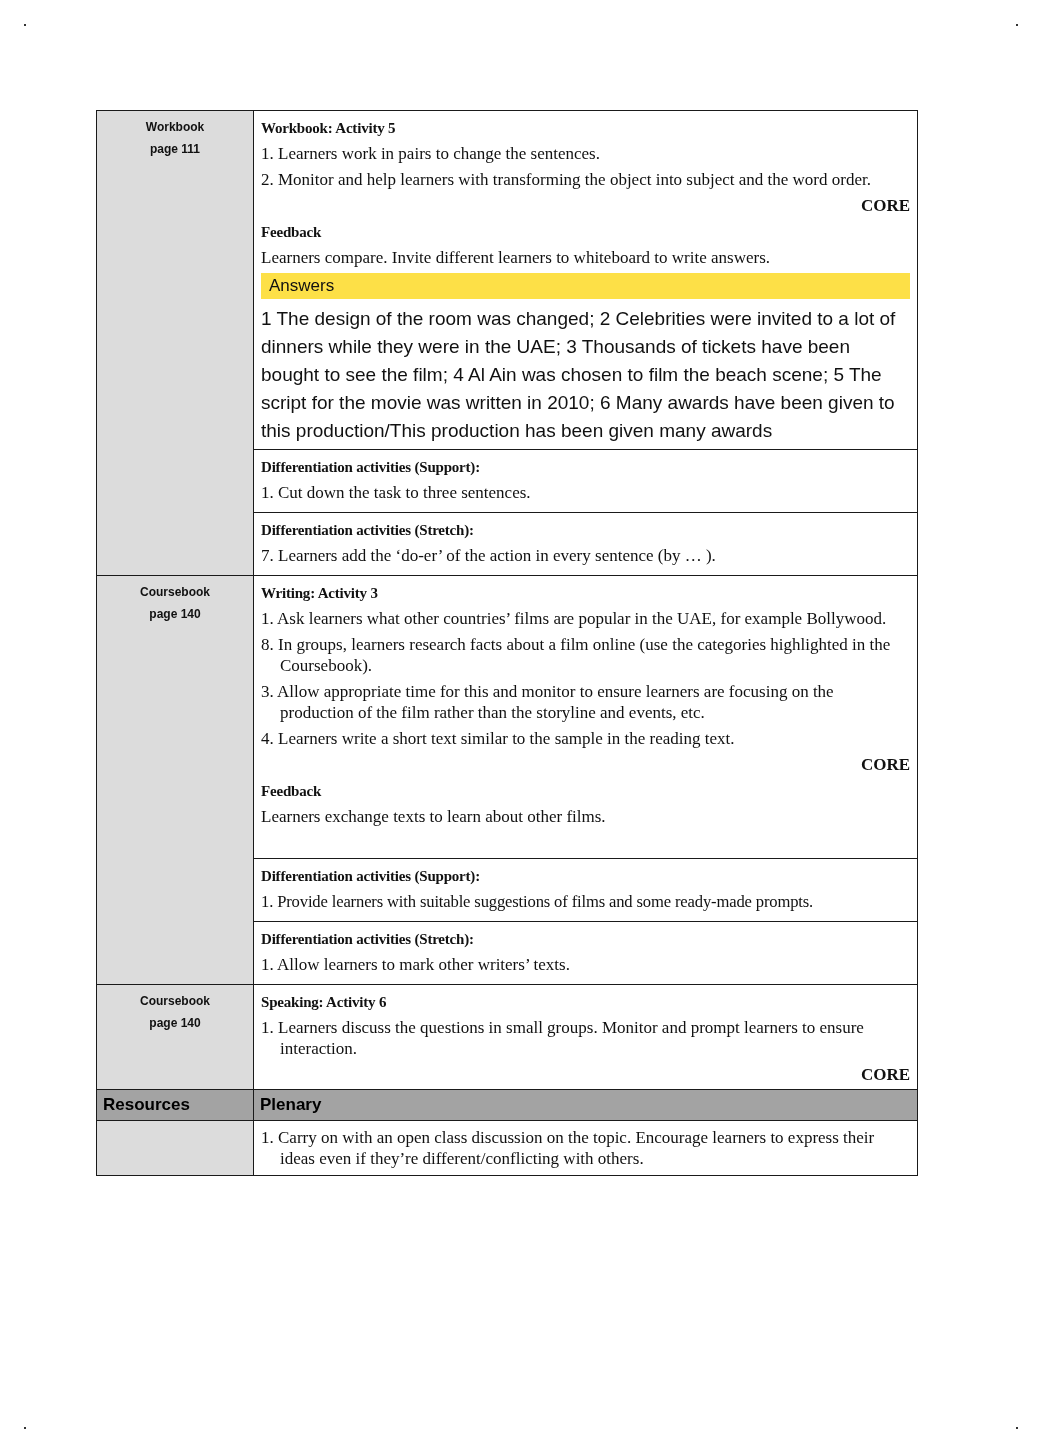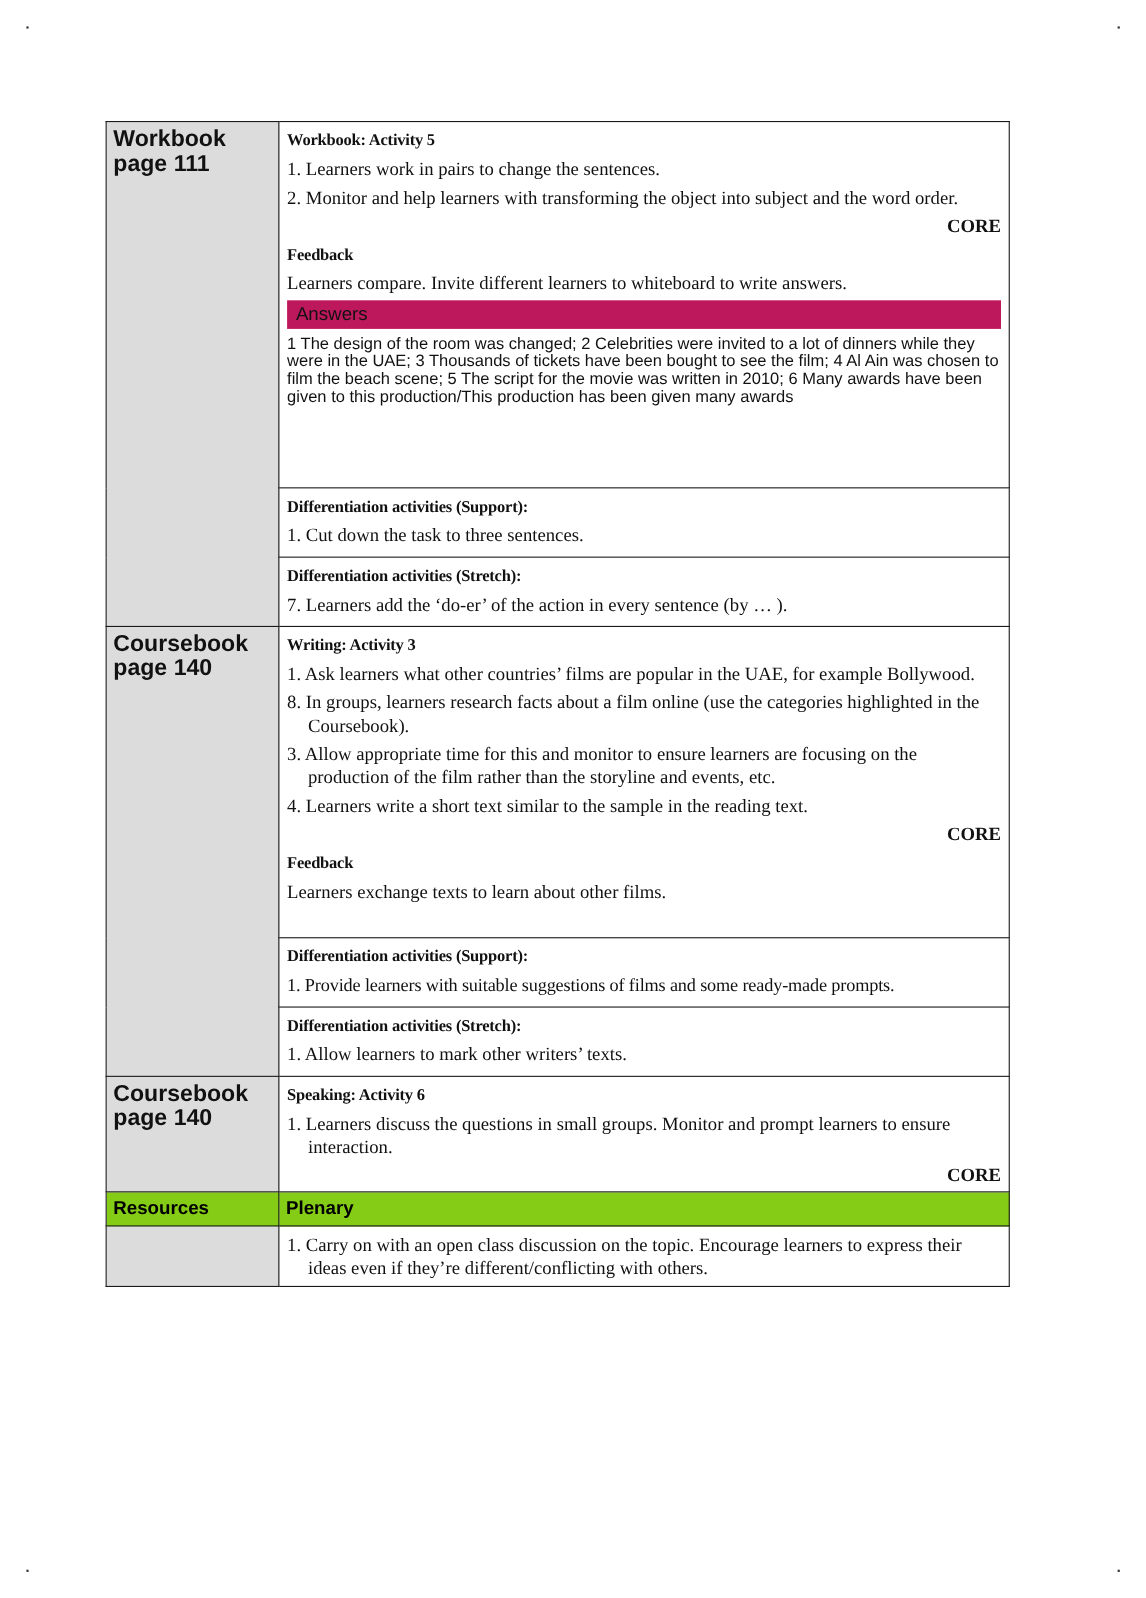--- a/index.html
+++ b/index.html
@@ -6,34 +6,34 @@
   body { width: 1042px; height: 1453px; position: relative; overflow: hidden; }
   .mark { position: absolute; width: 2px; height: 2px; background: #333; }
   .lesson-table {
     position: absolute; left: 96px; top: 110px; width: 822px;
     border-collapse: collapse; table-layout: fixed;
   }
   .lesson-table td { border: 1.5px solid #1a1a1a; vertical-align: top; padding: 0; }
   .lesson-table col.c1 { width: 157px; }
   .left {
     background: #dcdcdc; font-family: "Liberation Sans", sans-serif; font-weight: bold;
-    font-size: 21px; line-height: 22px; padding: 5px 6px !important; color: #111;
+    font-size: 12px; line-height: 22px; padding: 5px 6px !important; color: #111; text-align: center;
   }
   .cell { padding: 4px 7px 4px 7px !important; font-family: "Liberation Serif", serif; font-size: 17px; color: #111; }
   .hd { font-weight: bold; font-size: 15px; line-height: 22px; margin: 2px 0 4px 0; letter-spacing: -0.2px; }
   .p { line-height: 21px; margin: 0 0 5px 0; }
   .li { line-height: 21px; margin: 0 0 5px 0; padding-left: 19px; text-indent: -19px; }
   .core { font-weight: bold; line-height: 21px; margin: 0 0 5px 0; text-align: right; }
   .answers-head {
-    background: #be185d; font-family: "Liberation Sans", sans-serif; font-size: 17px;
+    background: #fde047; font-family: "Liberation Sans", sans-serif; font-size: 17px;
     padding: 2px 8px; margin: 4px 0 6px 0; line-height: 22px;
   }
-  .answers-body { font-family: "Liberation Sans", sans-serif; font-size: 15px; line-height: 16px; margin-bottom: 0; }
+  .answers-body { font-family: "Liberation Sans", sans-serif; font-size: 19px; line-height: 28px; margin-bottom: 0; }
   .plenary-left, .plenary-head {
-    background: #84cc16; font-family: "Liberation Sans", sans-serif; font-weight: bold;
+    background: #a3a3a3; font-family: "Liberation Sans", sans-serif; font-weight: bold;
     font-size: 17px; padding: 5px 6px !important; line-height: 20px;
   }
   .plenary-head { font-weight: bold; }
 </style>
 </head>
 <body>
 
 <div class="mark" style="left:24px;top:24px;"></div>
 <div class="mark" style="left:1016px;top:24px;"></div>
 <div class="mark" style="left:24px;top:1427px;"></div>

